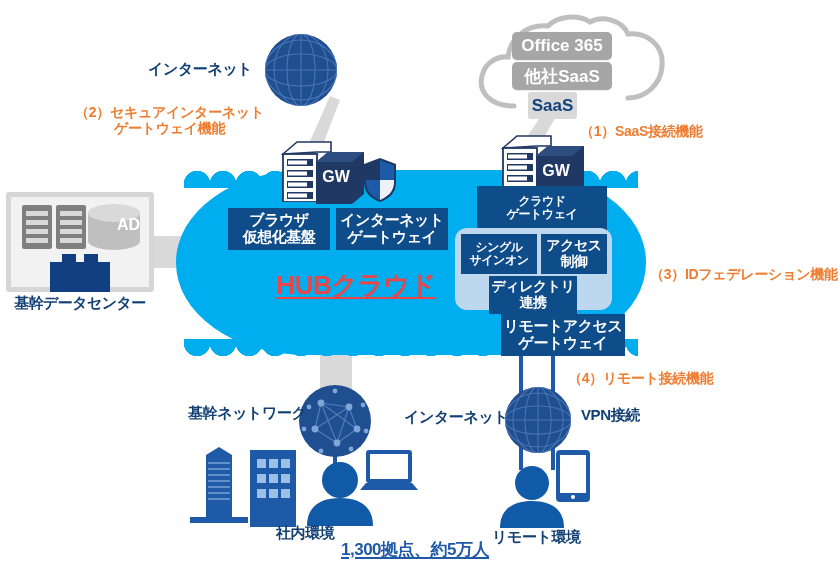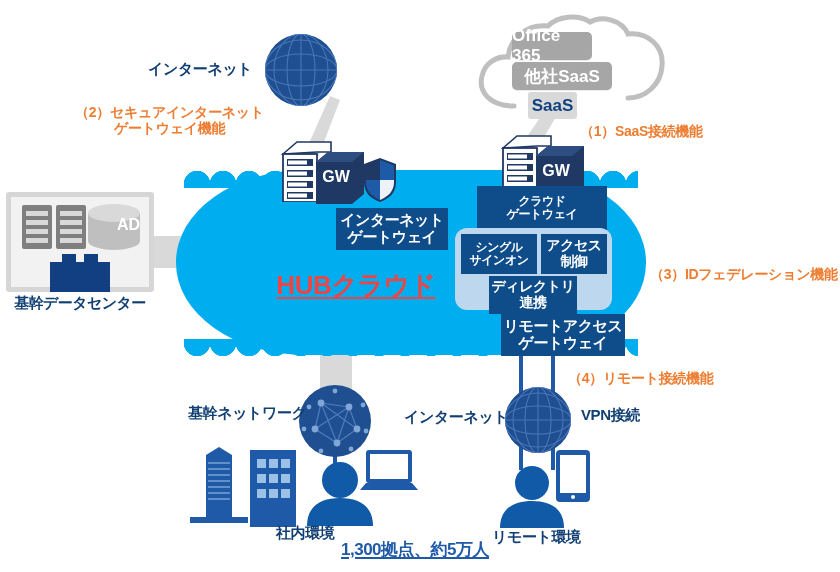--- a/index.html
+++ b/index.html
@@ -122,21 +122,21 @@
   <div class="abs conn-navy" style="left:551px;top:430px;width:4px;height:40px;"></div>
 
   <div class="abs saas-cloud" style="left:472px;top:14px;width:200px;height:106px;">
     <svg width="200" height="106" viewBox="0 0 200 106">
       <path d="M42,92 C18,92 6,78 10,62 C13,48 26,42 36,43 C38,24 55,10 76,12
                C86,2 106,0 118,8 C130,1 150,6 156,20 C176,18 192,32 190,52
                C189,70 174,84 156,84" fill="none" stroke="#BFBFBF" stroke-width="5" stroke-linecap="round"></path>
     </svg>
   </div>
 
-  <div class="abs saas-chip" style="left:512px;top:32px;width:80px;height:28px;font-size:17px;">
+  <div class="abs saas-chip" style="left:512px;top:32px;width:100px;height:28px;font-size:17px;">
     <span>Office 365</span>
   </div>
   <div class="abs saas-chip" style="left:512px;top:62px;width:100px;height:28px;font-size:17px;">
     <span>他社SaaS</span>
   </div>
   <div class="abs saas-tab" style="left:528px;top:92px;width:49px;height:27px;">
     <span>SaaS</span>
   </div>
 
   <div class="abs" style="left:265px;top:34px;width:72px;height:72px;">
@@ -233,20 +233,24 @@
     <span>GW</span>
   </div>
   <svg class="abs" style="left:364px;top:158px;" width="32" height="44" viewBox="0 0 32 44">
     <path d="M16,0 L32,6 L32,24 C32,36 24,41 16,44 C8,41 0,36 0,24 L0,6 Z" fill="#1F3864"></path>
     <path d="M16,2 L30,7.5 L30,24 C30,34 23,39 16,42 Z" fill="#1D5BA8"></path>
     <path d="M16,22 L30,22 L30,24 C30,34 23,39 16,42 Z" fill="#ffffff" opacity=".92"></path>
     <path d="M16,22 L30,22 L30,24 C30,33 24,38 16,41 Z" fill="#1D5BA8" opacity="0"></path>
     <path d="M16,22 L2,22 L2,24 C2,34 9,39 16,42 Z" fill="#1D5BA8"></path>
   </svg>
 
+  <div class="abs navybox" style="left:228px;top:208px;width:102px;height:42px;font-size:15px;">
+    <span style="white-space:pre-line;">ブラウザ
+仮想化基盤</span>
+  </div>
   <div class="abs navybox" style="left:336px;top:208px;width:112px;height:42px;font-size:15px;">
     <span style="white-space:pre-line;">インターネット
 ゲートウェイ</span>
   </div>
 
   <svg class="abs" style="left:501px;top:134px;" width="62" height="62" viewBox="0 0 62 62">
     <polygon points="2,14 16,2 50,2 50,12 36,12" fill="#ffffff" stroke="#1F3864" stroke-width="1.6"></polygon>
     <rect x="2" y="14" width="34" height="48" fill="#ffffff" stroke="#1F3864" stroke-width="1.8"></rect>
     <g fill="#1F3864">
       <rect x="6" y="19" width="26" height="7"></rect>

